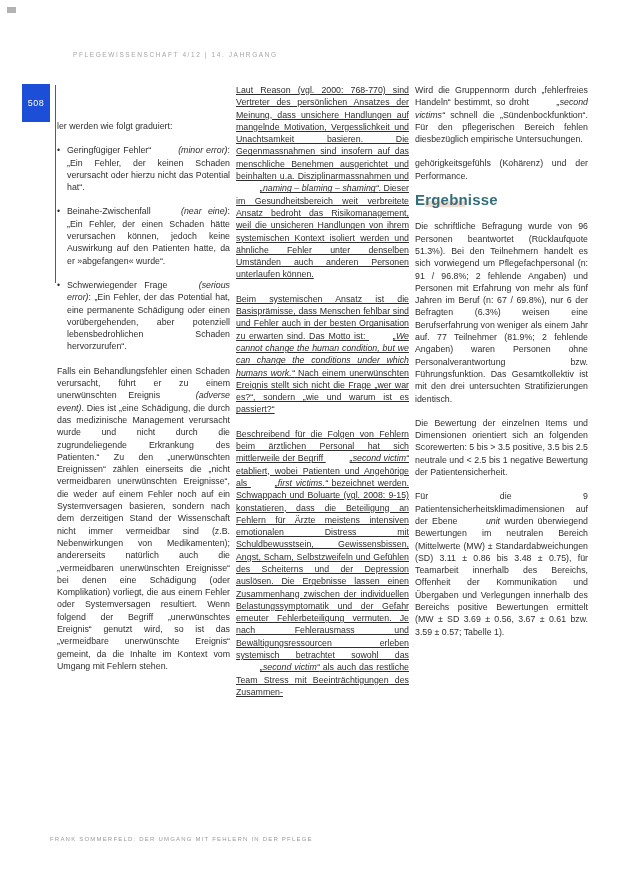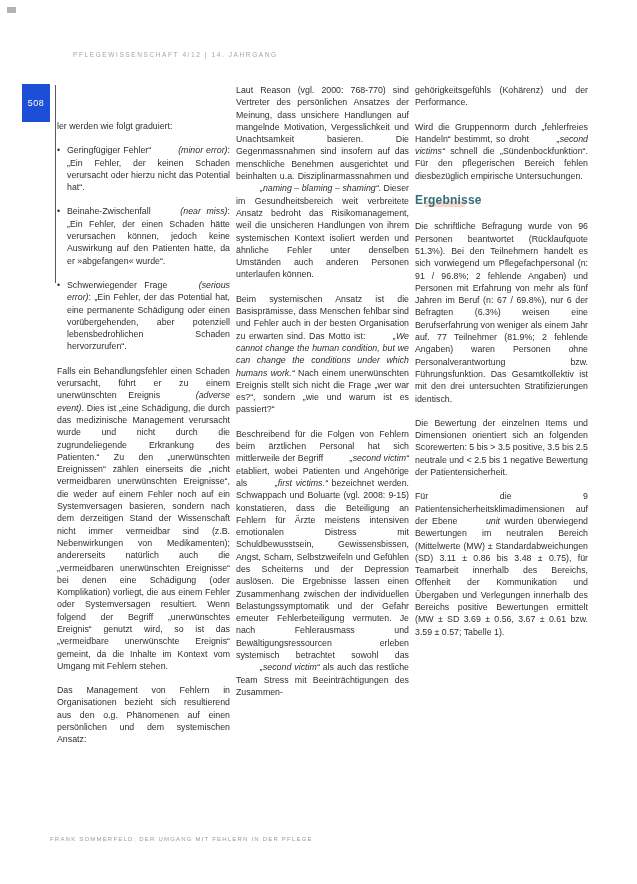--- a/index.html
+++ b/index.html
@@ -25,29 +25,29 @@
   }
   .column-rule{
     position:absolute;left:55px;top:85px;width:1px;height:198px;
     background:#5a5a5a;
   }
   .col{
     position:absolute;top:84px;width:173px;height:745px;overflow:hidden;
     font-size:8.8px;line-height:12.3px;text-align:justify;
   }
   .col[data-col="0"]{left:57px;margin-top:36px;}
-  .col[data-col="1"]{left:236px;}
+  .col[data-col="1"]{left:236px;text-decoration:underline;}
   .col[data-col="2"]{left:415px;}
   .block{margin:0 0 12px 0;}
   .bullet{position:relative;padding-left:10px;}
   .bullet-dot{position:absolute;left:0;top:0;}
   em{font-style:italic;padding-left:24px;}
   .section-heading{
     position:relative;margin:8px 0 14px 0;
-    font-size:12px;font-weight:bold;letter-spacing:0.2px;
+    font-size:15px;font-weight:bold;letter-spacing:0.2px;
   }
   .heading-text{position:relative;z-index:1;}
   .heading-accent{
     position:absolute;left:10px;bottom:-1px;width:40px;height:6px;z-index:0;
   }
   .page-footer{
     position:absolute;left:50px;top:836px;
     font-size:6px;letter-spacing:1.2px;color:#9a9a9a;
     white-space:nowrap;
   }
@@ -63,33 +63,32 @@
 
   <div class="page-badge" style="background: #1d4ed8;">
     <span>508</span>
   </div>
 
   <div class="column-rule"></div>
 
   <div class="col" data-col="0">
       <p class="block"><span>ler werden wie folgt graduiert:</span></p>
       <p class="block bullet"><span class="bullet-dot">•</span><span>Geringfügiger Fehler“ </span><em>(minor error)</em><span>: „Ein Fehler, der keinen Schaden verursacht oder hierzu nicht das Potential hat“.</span></p>
-      <p class="block bullet"><span class="bullet-dot">•</span><span>Beinahe-Zwischenfall </span><em>(near miss)</em><span>: „Ein Fehler, der einen Schaden hätte verursachen können, jedoch keine Auswirkung auf den Patienten hatte, da er »abgefangen« wurde“.</span></p>
+      <p class="block bullet"><span class="bullet-dot">•</span><span>Beinahe-Zwischenfall </span><em>(near eine)</em><span>: „Ein Fehler, der einen Schaden hätte verursachen können, jedoch keine Auswirkung auf den Patienten hatte, da er »abgefangen« wurde“.</span></p>
       <p class="block bullet"><span class="bullet-dot">•</span><span>Schwerwiegender Frage </span><em>(serious error)</em><span>: „Ein Fehler, der das Potential hat, eine permanente Schädigung oder einen vorübergehenden, aber potenziell lebensbedrohlichen Schaden hervorzurufen“.</span></p>
       <p class="block"><span>Falls ein Behandlungsfehler einen Schaden verursacht, führt er zu einem unerwünschten Ereignis </span><em>(adverse event)</em><span>. Dies ist „eine Schädigung, die durch das medizinische Management verursacht wurde und nicht durch die zugrundeliegende Erkrankung des Patienten.“ Zu den „unerwünschten Ereignissen“ zählen einerseits die „nicht vermeidbaren unerwünschten Ereignisse“, die weder auf einem Fehler noch auf ein Systemversagen basieren, sondern nach dem derzeitigen Stand der Wissenschaft nicht immer vermeidbar sind (z.B. Nebenwirkungen von Medikamenten); andererseits natürlich auch die „vermeidbaren unerwünschten Ereignisse“ bei denen eine Schädigung (oder Komplikation) vorliegt, die aus einem Fehler oder Systemversagen resultiert. Wenn folgend der Begriff „unerwünschtes Ereignis“ genutzt wird, so ist das „vermeidbare unerwünschte Ereignis“ gemeint, da die Inhalte im Kontext vom Umgang mit Fehlern stehen.</span></p>
-      <p class="block"><span>Das Management von Fehlern in Organisationen bezieht sich resultierend aus den o.g. Phänomenen auf einen persönlichen und dem systemischen Ansatz:</span></p>
     </div>
   <div class="col" data-col="1">
       <p class="block"><span>Laut Reason (vgl. 2000: 768-770) sind Vertreter des persönlichen Ansatzes der Meinung, dass unsichere Handlungen auf mangelnde Motivation, Vergesslichkeit und Unachtsamkeit basieren. Die Gegenmassnahmen sind insofern auf das menschliche Benehmen ausgerichtet und beinhalten u.a. Disziplinarmassnahmen und </span><em>„naming – blaming – shaming“</em><span>. Dieser im Gesundheitsbereich weit verbreitete Ansatz bedroht das Risikomanagement, weil die unsicheren Handlungen von ihrem systemischen Kontext isoliert werden und ähnliche Fehler unter denselben Umständen auch anderen Personen unterlaufen können.</span></p>
       <p class="block"><span>Beim systemischen Ansatz ist die Basisprämisse, dass Menschen fehlbar sind und Fehler auch in der besten Organisation zu erwarten sind. Das Motto ist: </span><em>„We cannot change the human condition, but we can change the conditions under which humans work.“</em><span> Nach einem unerwünschten Ereignis stellt sich nicht die Frage „wer war es?“, sondern „wie und warum ist es passiert?“</span></p>
       <p class="block"><span>Beschreibend für die Folgen von Fehlern beim ärztlichen Personal hat sich mittlerweile der Begriff </span><em>„second victim“</em><span> etabliert, wobei Patienten und Angehörige als </span><em>„first victims.“</em><span> bezeichnet werden. Schwappach und Boluarte (vgl. 2008: 9-15) konstatieren, dass die Beteiligung an Fehlern für Ärzte meistens intensiven emotionalen Distress mit Schuldbewusstsein, Gewissensbissen, Angst, Scham, Selbstzweifeln und Gefühlen des Scheiterns und der Depression auslösen. Die Ergebnisse lassen einen Zusammenhang zwischen der individuellen Belastungssymptomatik und der Gefahr erneuter Fehlerbeteiligung vermuten. Je nach Fehlerausmass und Bewältigungsressourcen erleben systemisch betrachtet sowohl das </span><em>„second victim“</em><span> als auch das restliche Team Stress mit Beeinträchtigungen des Zusammen-</span></p>
     </div>
   <div class="col" data-col="2">
+      <p class="block"><span>Wird die Gruppennorm durch „fehlerfreies Handeln“ bestimmt, so droht </span><em>„second victims“</em><span> schnell die „Sündenbockfunktion“. Für den pflegerischen Bereich fehlen diesbezüglich empirische Untersuchungen.</span></p>
       <p class="block"><span>gehörigkeitsgefühls (Kohärenz) und der Performance.</span></p>
-      <p class="block"><span>Wird die Gruppennorm durch „fehlerfreies Handeln“ bestimmt, so droht </span><em>„second victims“</em><span> schnell die „Sündenbockfunktion“. Für den pflegerischen Bereich fehlen diesbezüglich empirische Untersuchungen.</span></p>
       <h2 class="section-heading"><span class="heading-accent" style="background: rgb(247, 217, 207);"></span><span class="heading-text" style="color: rgb(51, 110, 123);">Ergebnisse</span></h2>
       <p class="block"><span>Die schriftliche Befragung wurde von 96 Personen beantwortet (Rücklaufquote 51.3%). Bei den Teilnehmern handelt es sich vorwiegend um Pflegefachpersonal (n: 91 / 96.8%; 2 fehlende Angaben) und Personen mit Erfahrung von mehr als fünf Jahren im Beruf (n: 67 / 69.8%), nur 6 der Befragten (6.3%) weisen eine Berufserfahrung von weniger als einem Jahr auf. 77 Teilnehmer (81.9%; 2 fehlende Angaben) waren Personen ohne Personalverantwortung bzw. Führungsfunktion. Das Gesamtkollektiv ist mit den drei untersuchten Stratifizierungen identisch.</span></p>
       <p class="block"><span>Die Bewertung der einzelnen Items und Dimensionen orientiert sich an folgenden Scorewerten: 5 bis &gt; 3.5 positive, 3.5 bis 2.5 neutrale und &lt; 2.5 bis 1 negative Bewertung der Patientensicherheit.</span></p>
       <p class="block"><span>Für die 9 Patientensicherheitsklimadimensionen auf der Ebene </span><em>unit</em><span> wurden überwiegend Bewertungen im neutralen Bereich (Mittelwerte (MW) ± Standardabweichungen (SD) 3.11 ± 0.86 bis 3.48 ± 0.75), für Teamarbeit innerhalb des Bereichs, Offenheit der Kommunikation und Übergaben und Verlegungen innerhalb des Bereichs positive Bewertungen ermittelt (MW ± SD 3.69 ± 0.56, 3.67 ± 0.61 bzw. 3.59 ± 0.57; Tabelle 1).</span></p>
     </div>
 
   <div class="page-footer">FRANK SOMMERFELD: DER UMGANG MIT FEHLERN IN DER PFLEGE</div>
 
 </div>
 

